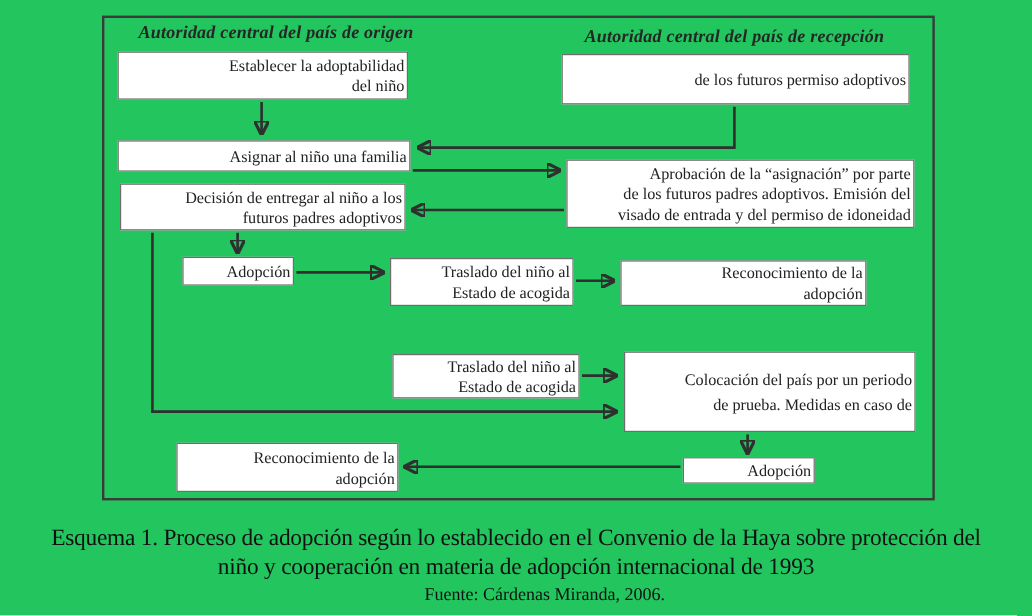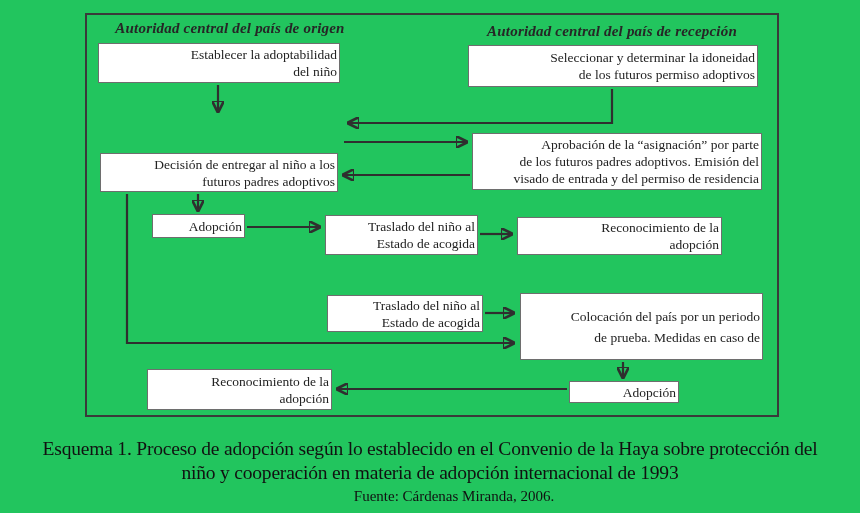--- a/index.html
+++ b/index.html
@@ -94,29 +94,31 @@
     <path d="M623,362 L623,377" marker-end="url(#arr)"></path>
     <path d="M567,389 L338,389" marker-end="url(#arr)"></path>
   </svg>
 
   <div class="box" style="left:98px;top:43px;width:242px;height:40px">
     <span>Establecer la adoptabilidad</span>
     <span>del niño</span>
   </div>
 
   <div class="box" style="left:468px;top:45px;width:290px;height:42px">
-    <span>Seleccionar y determinar la idoneidad</span>
     <span>de los futuros permiso adoptivos</span>
   </div>
 
+  <div class="box" style="left:98px;top:117px;width:244px;height:26px">
+    <span>Asignar al niño una familia</span>
+  </div>
 
   <div class="box" style="left:472px;top:133px;width:290px;height:57px">
     <span>Aprobación de la “asignación” por parte</span>
     <span>de los futuros padres adoptivos. Emisión del</span>
-    <span>visado de entrada y del permiso de residencia</span>
+    <span>visado de entrada y del permiso de idoneidad</span>
   </div>
 
   <div class="box" style="left:100px;top:153px;width:238px;height:39px">
     <span>Decisión de entregar al niño a los</span>
     <span>futuros padres adoptivos</span>
   </div>
 
   <div class="box" style="left:152px;top:214px;width:93px;height:24px">
     <span>Adopción</span>
   </div>

